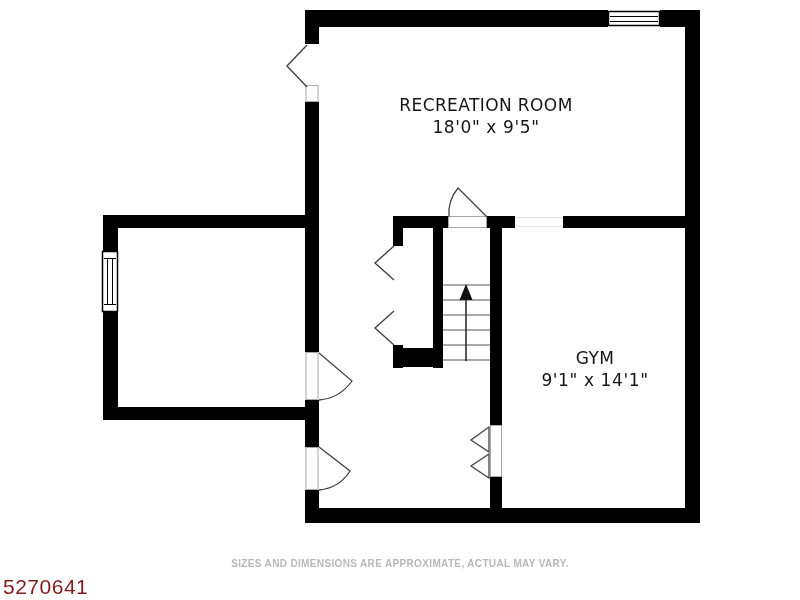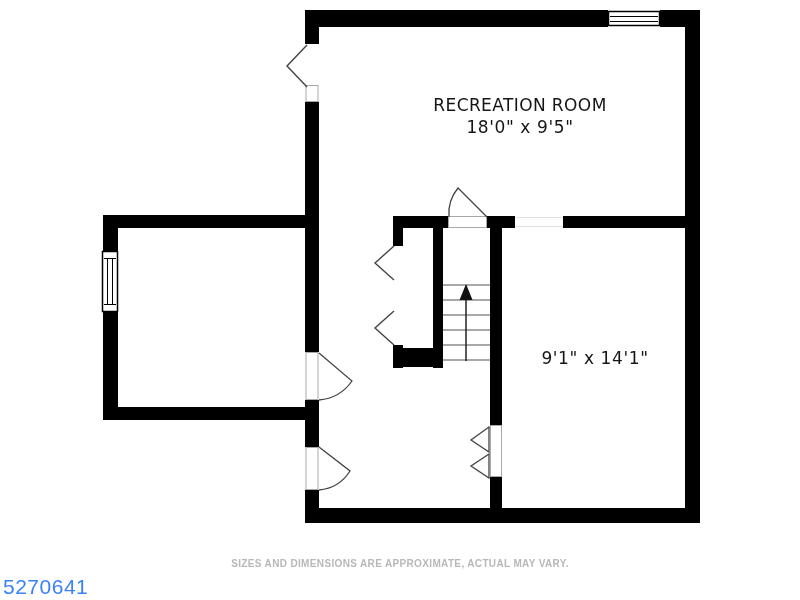--- a/index.html
+++ b/index.html
@@ -7,21 +7,21 @@
     position:relative; width:800px; height:600px; background:#ffffff;
     font-family:"DejaVu Sans", sans-serif; overflow:hidden;
   }
   svg.plan { position:absolute; left:0; top:0; }
   .room-label {
     position:absolute; text-align:center; color:#151515;
     font-size:17px; line-height:22px; letter-spacing:0.4px; white-space:nowrap;
   }
   .room-label .dims { letter-spacing:0.6px; }
   .listing-id {
-    position:absolute; left:3px; top:575px; color:#3b82f6;
+    position:absolute; left:3px; top:575px; color:#7f1d1d;
     font-family:"Liberation Sans", sans-serif; font-size:21px; letter-spacing:0.5px;
   }
   .disclaimer {
     position:absolute; left:100px; top:558px; width:600px; text-align:center;
     color:#b8b8b8; font-family:"Liberation Sans", sans-serif;
     font-size:10px; letter-spacing:0.35px;font-weight:bold;
   }
 </style>
 </head>
 <body>
@@ -113,26 +113,27 @@
         <line x1="443" y1="315" x2="490" y2="315"></line>
         <line x1="443" y1="330" x2="490" y2="330"></line>
         <line x1="443" y1="345" x2="490" y2="345"></line>
         <line x1="443" y1="360" x2="490" y2="360"></line>
       </g>
       <line x1="466" y1="299" x2="466" y2="361" stroke="#222222" stroke-width="1.5"></line>
       <polygon points="466,284 459.5,300 472.5,300" fill="#111111"></polygon>
     </g>
   </svg>
 
-  <div class="room-label" style="left:320px; top:94px; width:400px;">
+  <div class="room-label" style="left:286px; top:94px; width:400px;">
     <div>RECREATION ROOM</div>
     <div class="dims">18'0" x 9'5"</div>
   </div>
 
 
   <div class="room-label" style="left:445px; top:347px; width:300px;">
+    <div>GYM</div>
     <div class="dims">9'1" x 14'1"</div>
   </div>
 
   <div class="listing-id">5270641</div>
   <div class="disclaimer">SIZES AND DIMENSIONS ARE APPROXIMATE, ACTUAL MAY VARY.</div>
 
 </div>
 
 </body></html>

